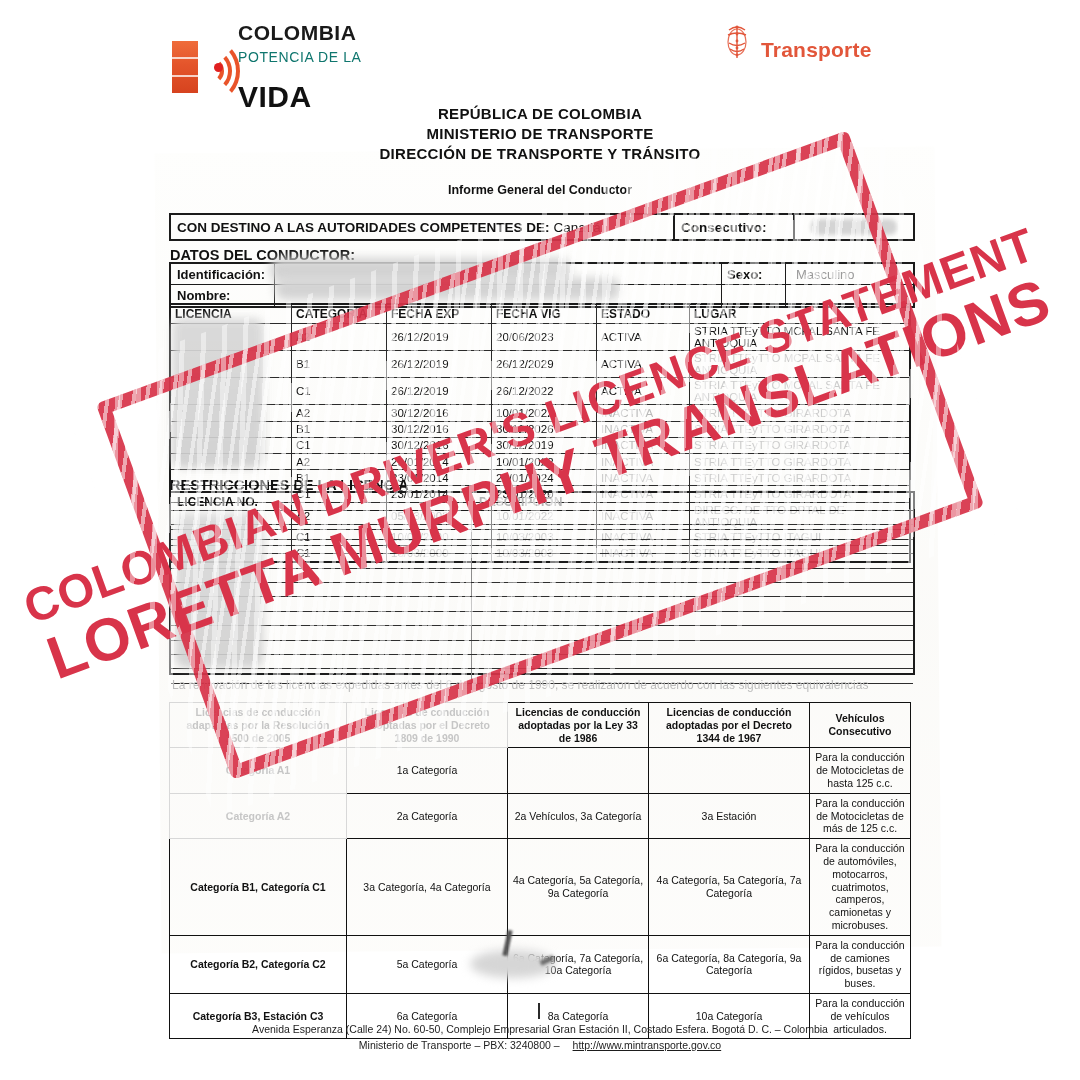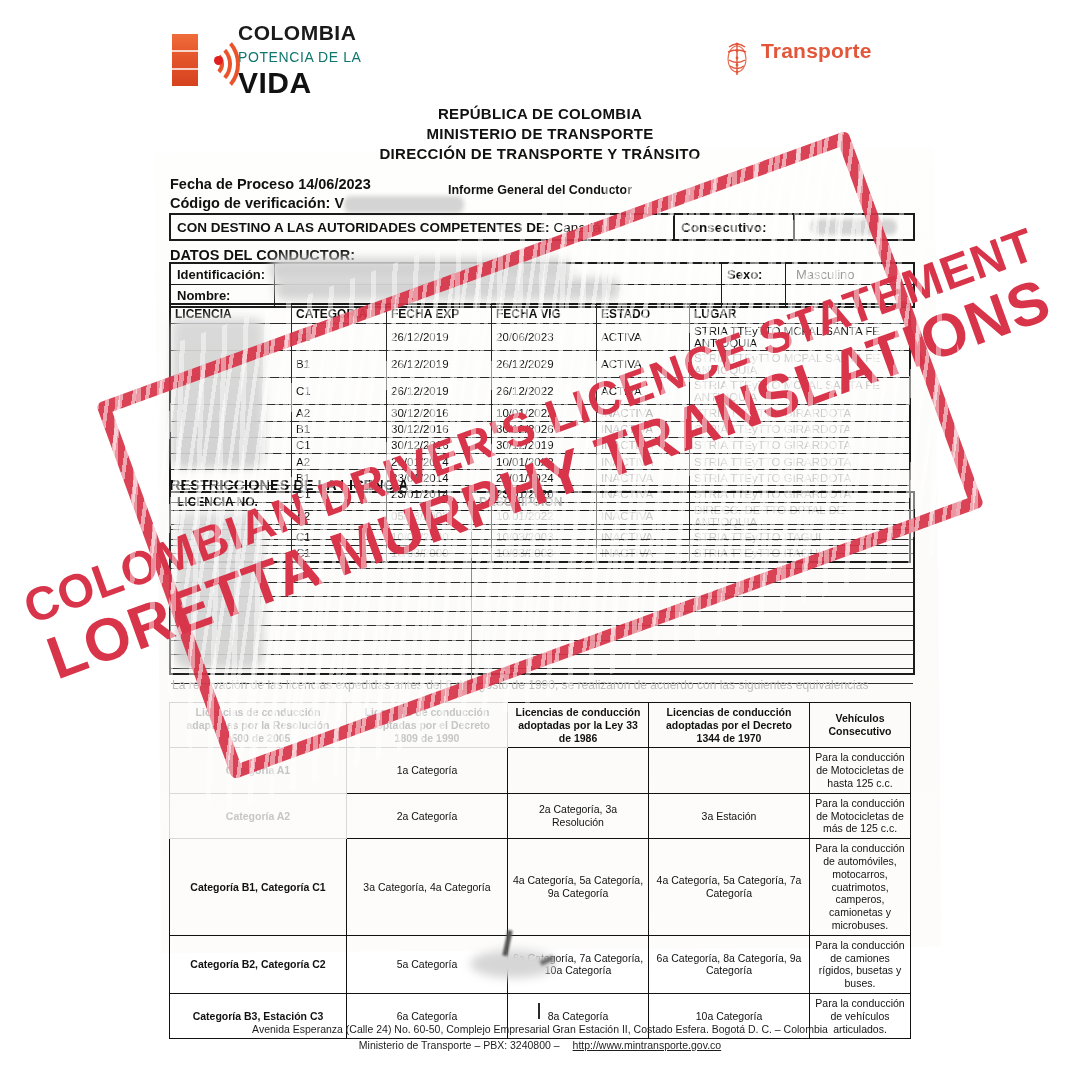--- a/index.html
+++ b/index.html
@@ -30,23 +30,23 @@
   .logo-block:before{top:16px;} .logo-block:after{top:34px;}
   .arc{position:absolute;border:4px solid #e9542a;border-radius:50%;
        border-left-color:transparent;border-top-color:transparent;border-bottom-color:transparent;}
   .arc.a1{left:16px;top:2px;width:44px;height:52px;}
   .arc.a2{left:22px;top:11px;width:30px;height:34px;border-width:4px;}
   .arc.a3{left:27px;top:19px;width:17px;height:18px;border-width:4px;}
   .logo-dot{position:absolute;left:42px;top:24px;width:9px;height:9px;border-radius:50%;background:#e02020;}
   .logo-words{line-height:1;}
   .lw1{font-size:21px;font-weight:bold;letter-spacing:.5px;color:#1a1a1a;}
   .lw2{font-size:14px;letter-spacing:.6px;color:#0f766e;margin-top:7px;}
-  .lw3{font-size:30px;font-weight:bold;letter-spacing:.5px;color:#111;margin-top:4px;}
-
-  .logo-transporte{position:absolute;left:722px;top:39px;display:flex;align-items:flex-start;gap:9px;}
+  .lw3{font-size:30px;font-weight:bold;letter-spacing:.5px;color:#111;margin-top:18px;}
+
+  .logo-transporte{position:absolute;left:722px;top:22px;display:flex;align-items:flex-end;gap:9px;}
   .caduceus{width:30px;height:40px;}
   .tp-word{font-size:21px;font-weight:bold;color:#e2563a;letter-spacing:.2px;}
 
   
   .titles{position:absolute;left:0;right:0;top:104px;text-align:center;}
   .t1,.t2,.t3{font-size:15px;font-weight:bold;letter-spacing:.3px;line-height:1.32;}
   .t4{font-size:12.5px;font-weight:bold;margin-top:20px;}
 
   
   .proc{position:absolute;left:170px;top:176px;font-size:14.5px;font-weight:bold;}
@@ -194,30 +194,20 @@
     <div class="tp-word">Transporte</div>
   </div>
 
   <div class="titles">
     <div class="t1">REPÚBLICA DE COLOMBIA</div>
     <div class="t2">MINISTERIO DE TRANSPORTE</div>
     <div class="t3">DIRECCIÓN DE TRANSPORTE Y TRÁNSITO</div>
     <div class="t4">Informe General del Conductor</div>
   </div>
 
-  <div class="proc">
-    <div class="l1">
-      <span>Fecha de Proceso</span>
-      <span>14/06/2023</span>
-    </div>
-    <div class="l2">
-      <span>Código de verificación:</span>
-      <span>V</span><span class="redact" style="width:120px;height:17px;"></span>
-    </div>
-  </div>
 
   <div class="destino">
     <div class="cell1">
       <b>CON DESTINO A LAS AUTORIDADES COMPETENTES DE:</b>
       <span class="val">Canadá</span>
     </div>
     <div class="cell2">Consecutivo:</div>
     <div class="cell3">
       <span class="redact" style="width:86px;height:16px;"></span>
     </div>
@@ -413,36 +403,36 @@
   </div>
 
   <div class="eq-note"><span class="dim">La renovación de las licencias expedidas antes del 6 de agosto de 1990, se realizaron de acuerdo con las siguientes equivalencias</span></div>
 
   <table class="eq-table">
     <thead>
       <tr>
         <th class="eq-c1 ghost">Licencias de conducción adaptadas por la Resolución 1500 de 2005</th>
         <th class="eq-c2 ghost">Licencias de conducción adoptadas por el Decreto 1809 de 1990</th>
         <th class="eq-c3">Licencias de conducción adoptadas por la Ley 33 de 1986</th>
-        <th class="eq-c4">Licencias de conducción adoptadas por el Decreto 1344 de 1970</th>
+        <th class="eq-c4">Licencias de conducción adoptadas por el Decreto 1344 de 1967</th>
         <th>Vehículos Consecutivo</th>
       </tr>
     </thead>
     <tbody id="eq-body">
         <tr>
           <td class="eq-c1 lead ghost">Categoría A1</td>
           <td class="eq-c2">1a Categoría</td>
           <td class="eq-c3"></td>
           <td class="eq-c4"></td>
           <td>Para la conducción de Motocicletas de hasta 125 c.c.</td>
         </tr>
         <tr>
           <td class="eq-c1 lead ghost">Categoría A2</td>
           <td class="eq-c2">2a Categoría</td>
-          <td class="eq-c3">2a Categoría, 3a Resolución</td>
+          <td class="eq-c3">2a Vehículos, 3a Categoría</td>
           <td class="eq-c4">3a Estación</td>
           <td>Para la conducción de Motocicletas de más de 125 c.c.</td>
         </tr>
         <tr>
           <td class="eq-c1 lead">Categoría B1, Categoría C1</td>
           <td class="eq-c2">3a Categoría, 4a Categoría</td>
           <td class="eq-c3">4a Categoría, 5a Categoría, 9a Categoría</td>
           <td class="eq-c4">4a Categoría, 5a Categoría, 7a Categoría</td>
           <td>Para la conducción de automóviles, motocarros, cuatrimotos, camperos, camionetas y microbuses.</td>
         </tr>

